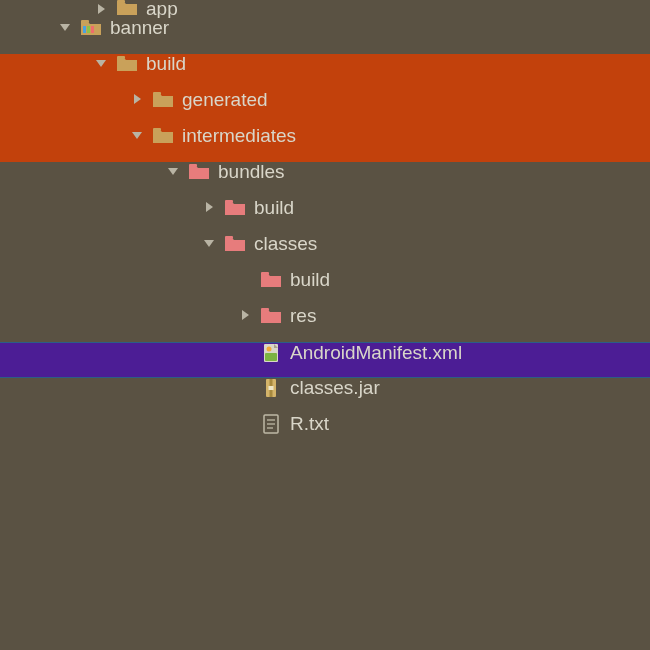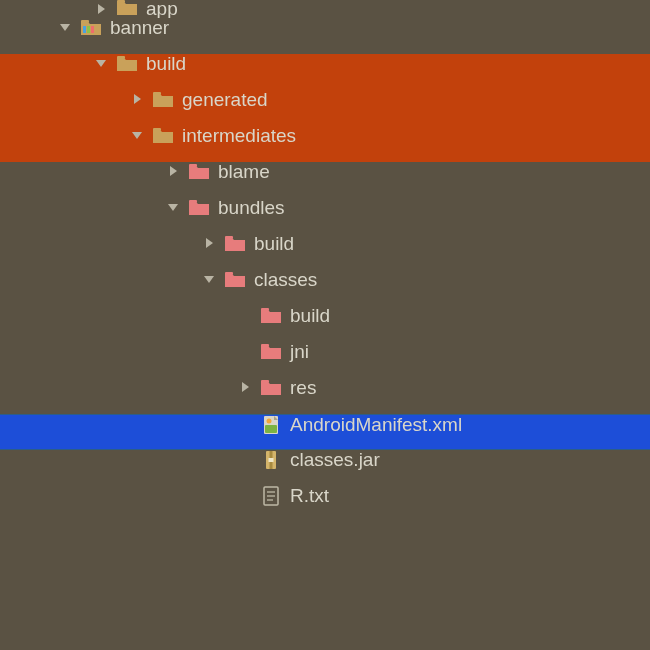--- a/index.html
+++ b/index.html
@@ -18,21 +18,21 @@
     display: flex;
     align-items: flex-start;
     height: 36px;
     white-space: nowrap;
   }
   .row.cut { height: 18px; overflow: hidden; align-items: flex-end; }
   .row.hl {
     background: #c2410c;
   }
   .row.sel {
-    background: #1d4ed8;
+    background: #4c1d95;
     border: 1px solid #2c5d88;
     border-left: none;
     border-right: none;
   }
   .ind { flex: 0 0 auto; }
   .arrow {
     width: 18px;
     height: 18px;
     display: inline-flex;
     align-items: center;
@@ -138,35 +138,20 @@
     <path d="M1 3 L8 3 L10 5 L21 5 L21 16 L1 16 Z" fill="#c9a15a"></path>
     <rect x="1" y="1" width="8" height="3" rx="1" fill="#c9a15a"></rect>
   </svg>
       </span>
       <span class="label">intermediates</span>
     </div>
     <div class="row">
       <span class="ind" style="width: 164px;"></span>
       <span class="arrow">
         <svg width="14" height="14" viewBox="0 0 14 14">
-    <polygon points="2,4 12,4 7,11" fill="#b9b4a4" transform="rotate(-90 7 7)"></polygon>
-  </svg>
-      </span>
-      <span class="icon">
-        <svg width="22" height="18" viewBox="0 0 22 18">
-    <path d="M1 3 L8 3 L10 5 L21 5 L21 16 L1 16 Z" fill="#e77c7c"></path>
-    <rect x="1" y="1" width="8" height="3" rx="1" fill="#e77c7c"></rect>
-  </svg>
-      </span>
-      <span class="label">blame</span>
-    </div>
-    <div class="row">
-      <span class="ind" style="width: 164px;"></span>
-      <span class="arrow">
-        <svg width="14" height="14" viewBox="0 0 14 14">
     <polygon points="2,4 12,4 7,11" fill="#b9b4a4" transform="rotate(0 7 7)"></polygon>
   </svg>
       </span>
       <span class="icon">
         <svg width="22" height="18" viewBox="0 0 22 18">
     <path d="M1 3 L8 3 L10 5 L21 5 L21 16 L1 16 Z" fill="#e77c7c"></path>
     <rect x="1" y="1" width="8" height="3" rx="1" fill="#e77c7c"></rect>
   </svg>
       </span>
       <span class="label">bundles</span>
@@ -204,31 +189,20 @@
     <div class="row">
       <span class="ind" style="width: 236px;"></span>
       <span class="noarrow"></span>
       <span class="icon">
         <svg width="22" height="18" viewBox="0 0 22 18">
     <path d="M1 3 L8 3 L10 5 L21 5 L21 16 L1 16 Z" fill="#e77c7c"></path>
     <rect x="1" y="1" width="8" height="3" rx="1" fill="#e77c7c"></rect>
   </svg>
       </span>
       <span class="label">build</span>
-    </div>
-    <div class="row">
-      <span class="ind" style="width: 236px;"></span>
-      <span class="noarrow"></span>
-      <span class="icon">
-        <svg width="22" height="18" viewBox="0 0 22 18">
-    <path d="M1 3 L8 3 L10 5 L21 5 L21 16 L1 16 Z" fill="#e77c7c"></path>
-    <rect x="1" y="1" width="8" height="3" rx="1" fill="#e77c7c"></rect>
-  </svg>
-      </span>
-      <span class="label">jni</span>
     </div>
     <div class="row">
       <span class="ind" style="width: 236px;"></span>
       <span class="arrow">
         <svg width="14" height="14" viewBox="0 0 14 14">
     <polygon points="2,4 12,4 7,11" fill="#b9b4a4" transform="rotate(-90 7 7)"></polygon>
   </svg>
       </span>
       <span class="icon">
         <svg width="22" height="18" viewBox="0 0 22 18">

